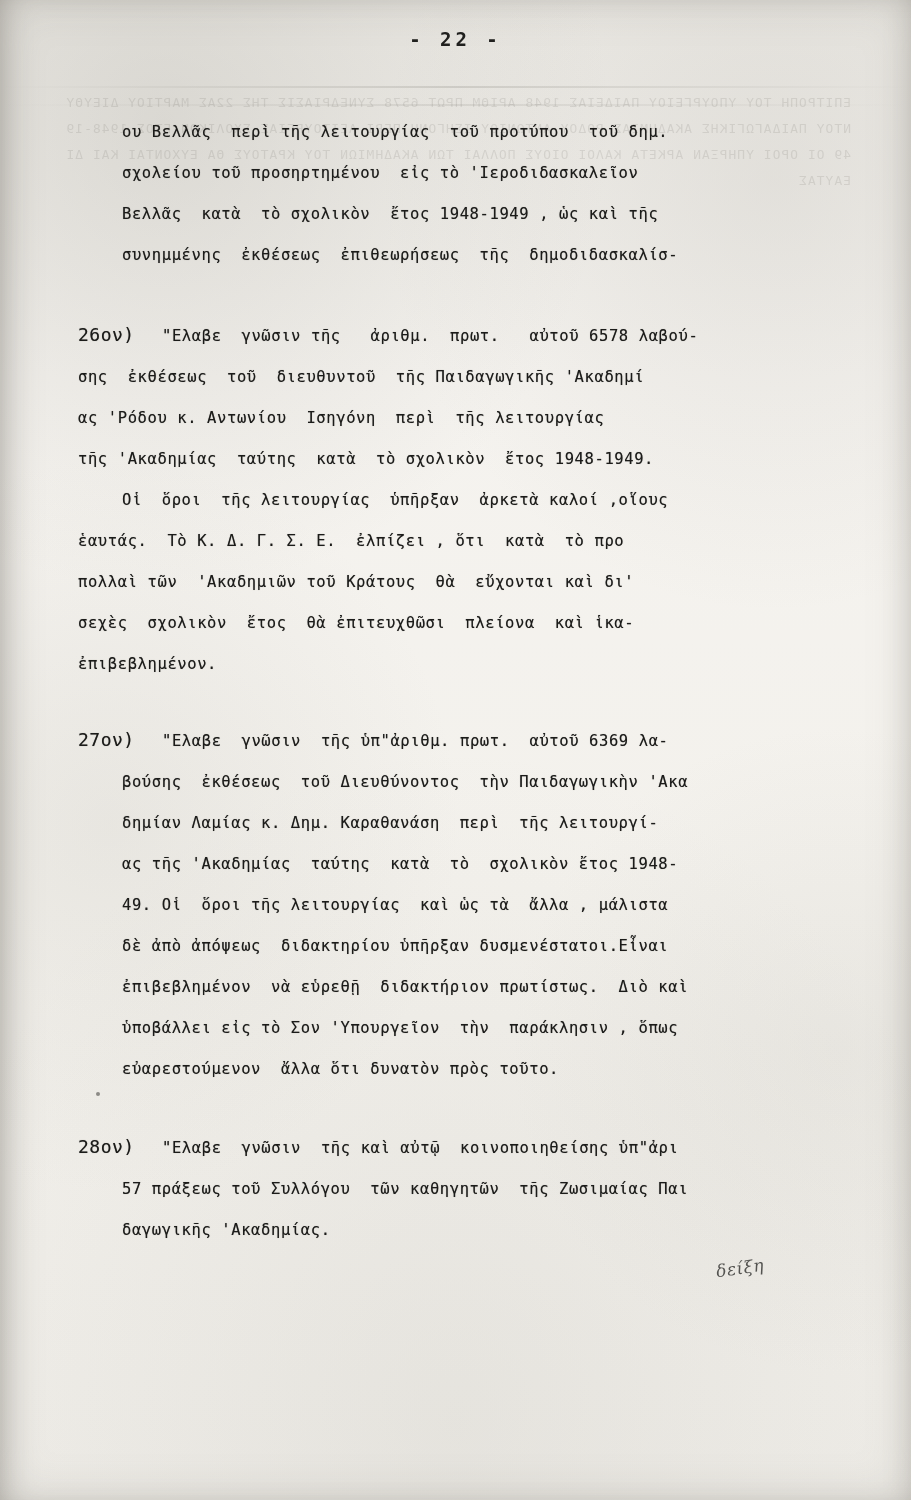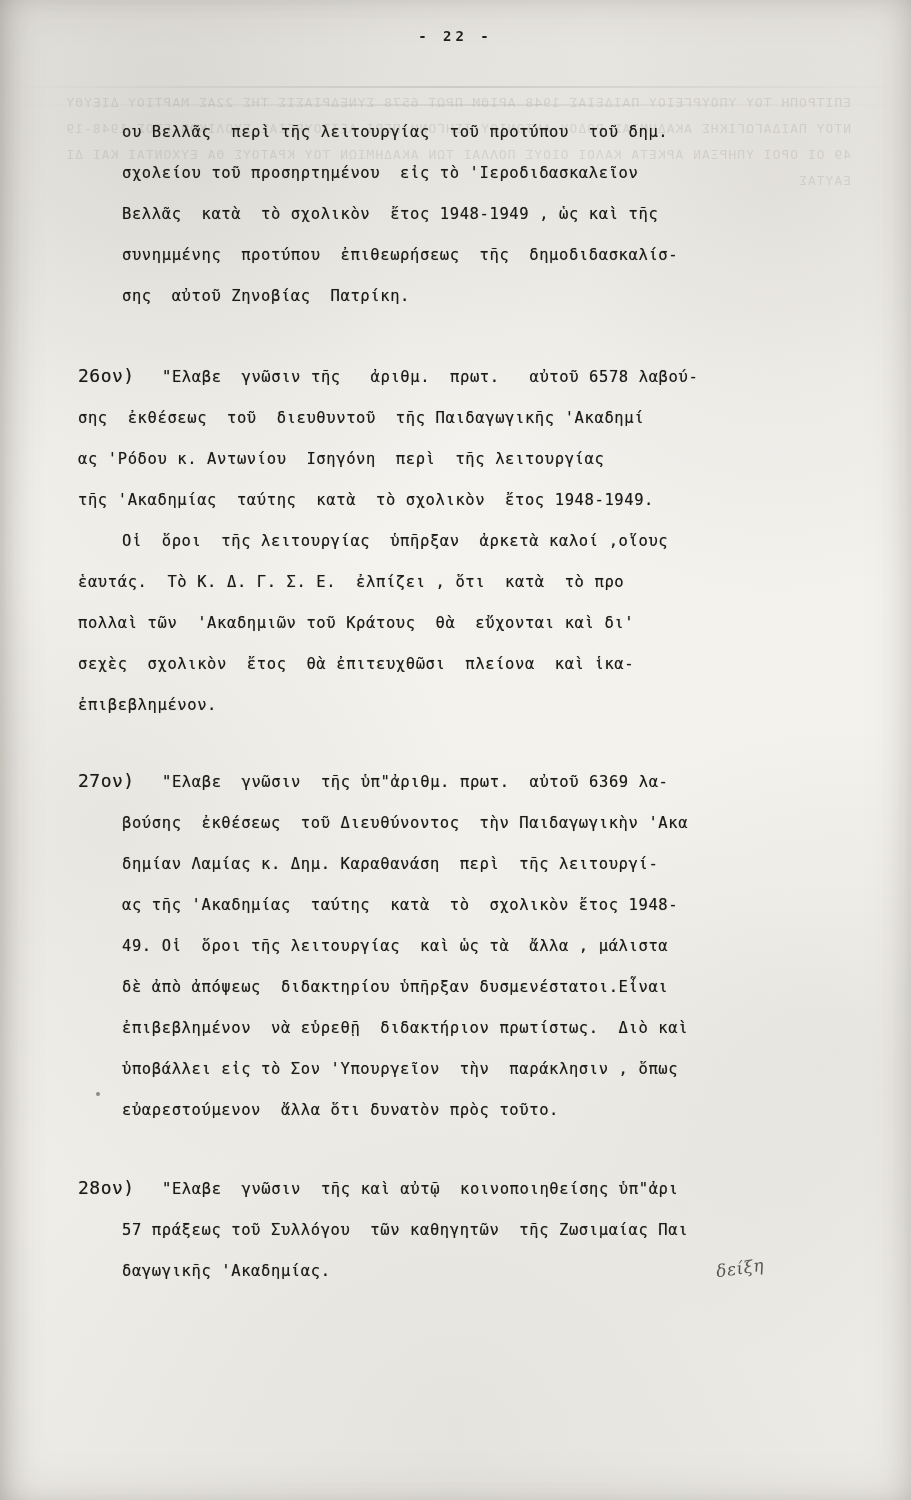--- a/index.html
+++ b/index.html
@@ -61,21 +61,21 @@
     z-index: 3;
   }
   .page-number {
     position: absolute;
     top: 28px;
     left: 0;
     width: 911px;
     text-align: center;
     font-family: "DejaVu Sans Mono", monospace;
     font-weight: bold;
-    font-size: 14px;
+    font-size: 19px;
     letter-spacing: 4px;
     color: #20201e;
   }
   .body-block {
     position: absolute;
     left: 78px;
     width: 800px;
   }
   .para {
     margin-bottom: 26px;
@@ -135,22 +135,21 @@
   <div class="content">
 
     <div class="page-number">-  22   -</div>
 
     <div class="body-block" style="top:112px;">
 
       <div class="para">
         <span class="line indent-1">ου Βελλᾶς  περὶ τῆς λειτουργίας  τοῦ προτύπου  τοῦ δημ.</span>
         <span class="line indent-1">σχολείου τοῦ προσηρτημένου  εἰς τὸ 'Ιεροδιδασκαλεῖον</span>
         <span class="line indent-1">Βελλᾶς  κατὰ  τὸ σχολικὸν  ἔτος 1948-1949 , ὡς καὶ τῆς</span>
-        <span class="line indent-1">συνημμένης  προτύπου  ἐπιθεωρήσεως  τῆς  δημοδιδασκαλίσ-</span>
-        <span class="line indent-1">σης  αὐτοῦ Ζηνοβίας  Πατρίκη.</span>
+        <span class="line indent-1">συνημμένης  ἐκθέσεως  ἐπιθεωρήσεως  τῆς  δημοδιδασκαλίσ-</span>
       </div>
 
       <div class="para" style="margin-top:38px;">
         <span class="line hang"><span class="num-label">26ον)</span><span>"Ελαβε  γνῶσιν τῆς   ἀριθμ.  πρωτ.   αὐτοῦ 6578 λαβού-</span></span>
         <span class="line">σης  ἐκθέσεως  τοῦ  διευθυντοῦ  τῆς Παιδαγωγικῆς 'Ακαδημί</span>
         <span class="line">ας 'Ρόδου κ. Αντωνίου  Ισηγόνη  περὶ  τῆς λειτουργίας</span>
         <span class="line">τῆς 'Ακαδημίας  ταύτης  κατὰ  τὸ σχολικὸν  ἔτος 1948-1949.</span>
         <span class="line indent-1">Οἱ  ὅροι  τῆς λειτουργίας  ὑπῆρξαν  ἀρκετὰ καλοί ,οἵους</span>
         <span class="line">ἑαυτάς.  Τὸ Κ. Δ. Γ. Σ. Ε.  ἐλπίζει , ὅτι  κατὰ  τὸ προ</span>
         <span class="line">πολλαὶ τῶν  'Ακαδημιῶν τοῦ Κράτους  θὰ  εὔχονται καὶ δι'</span>

